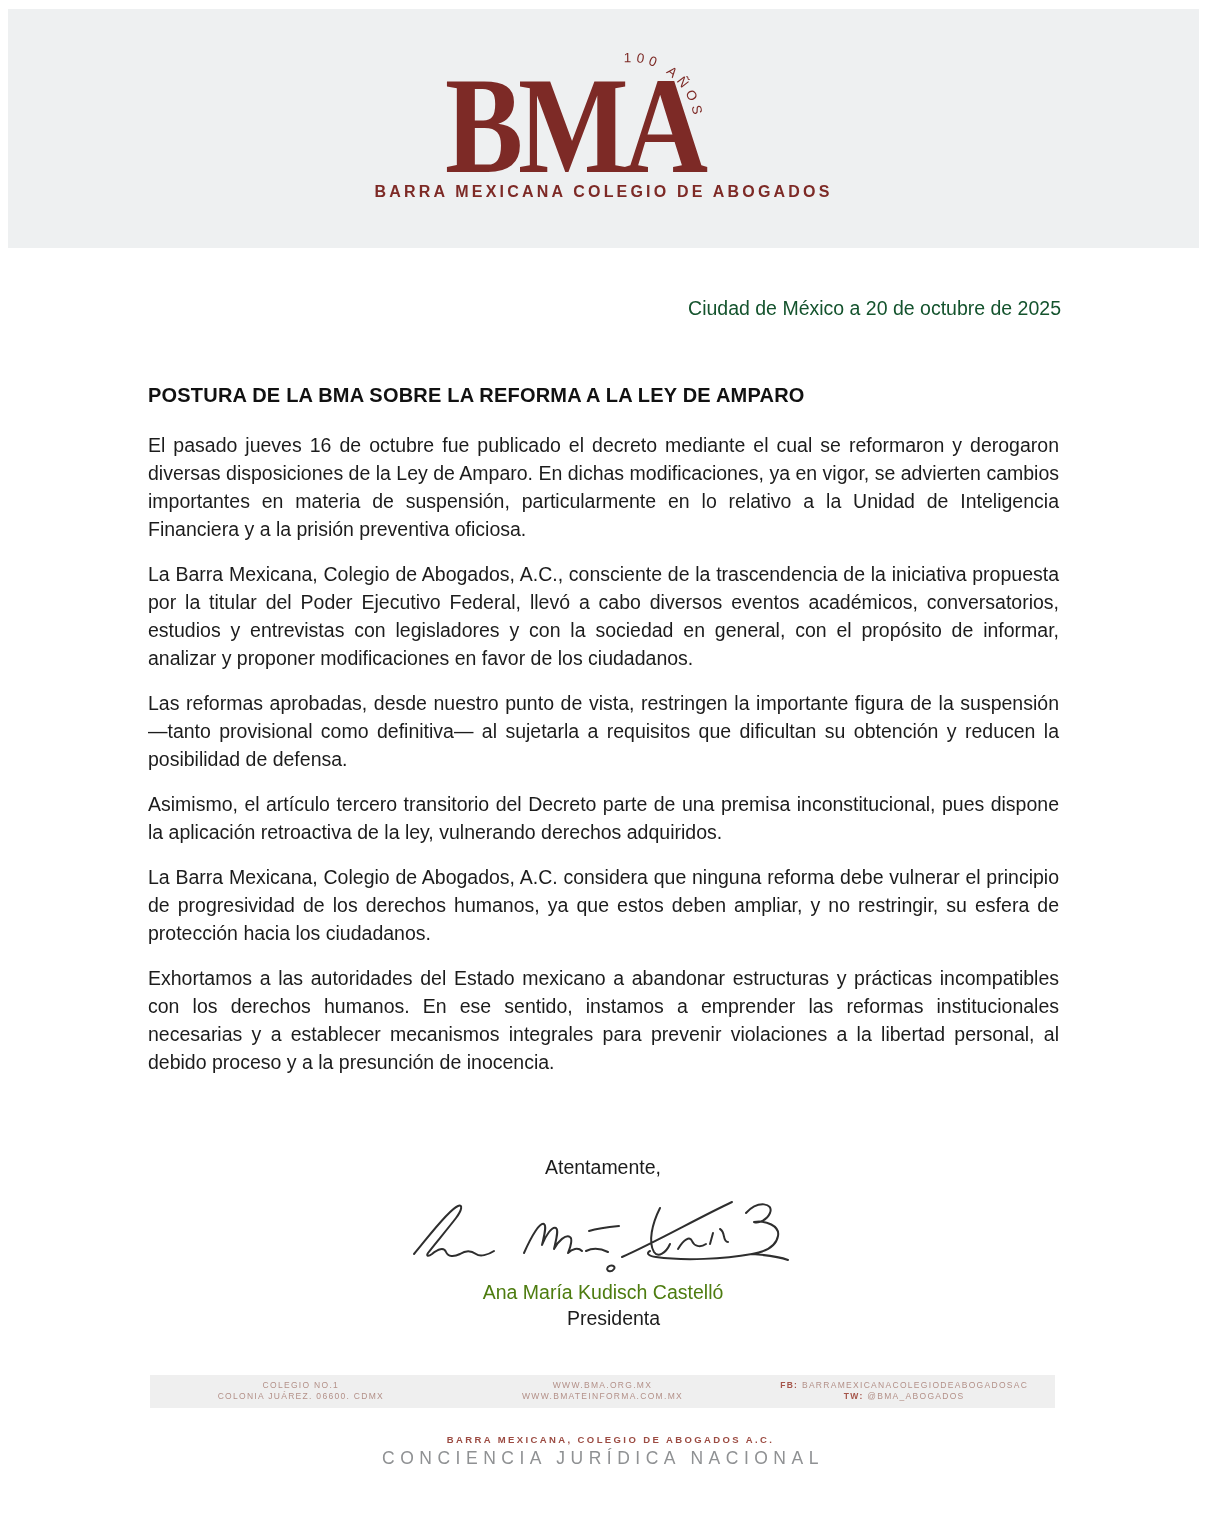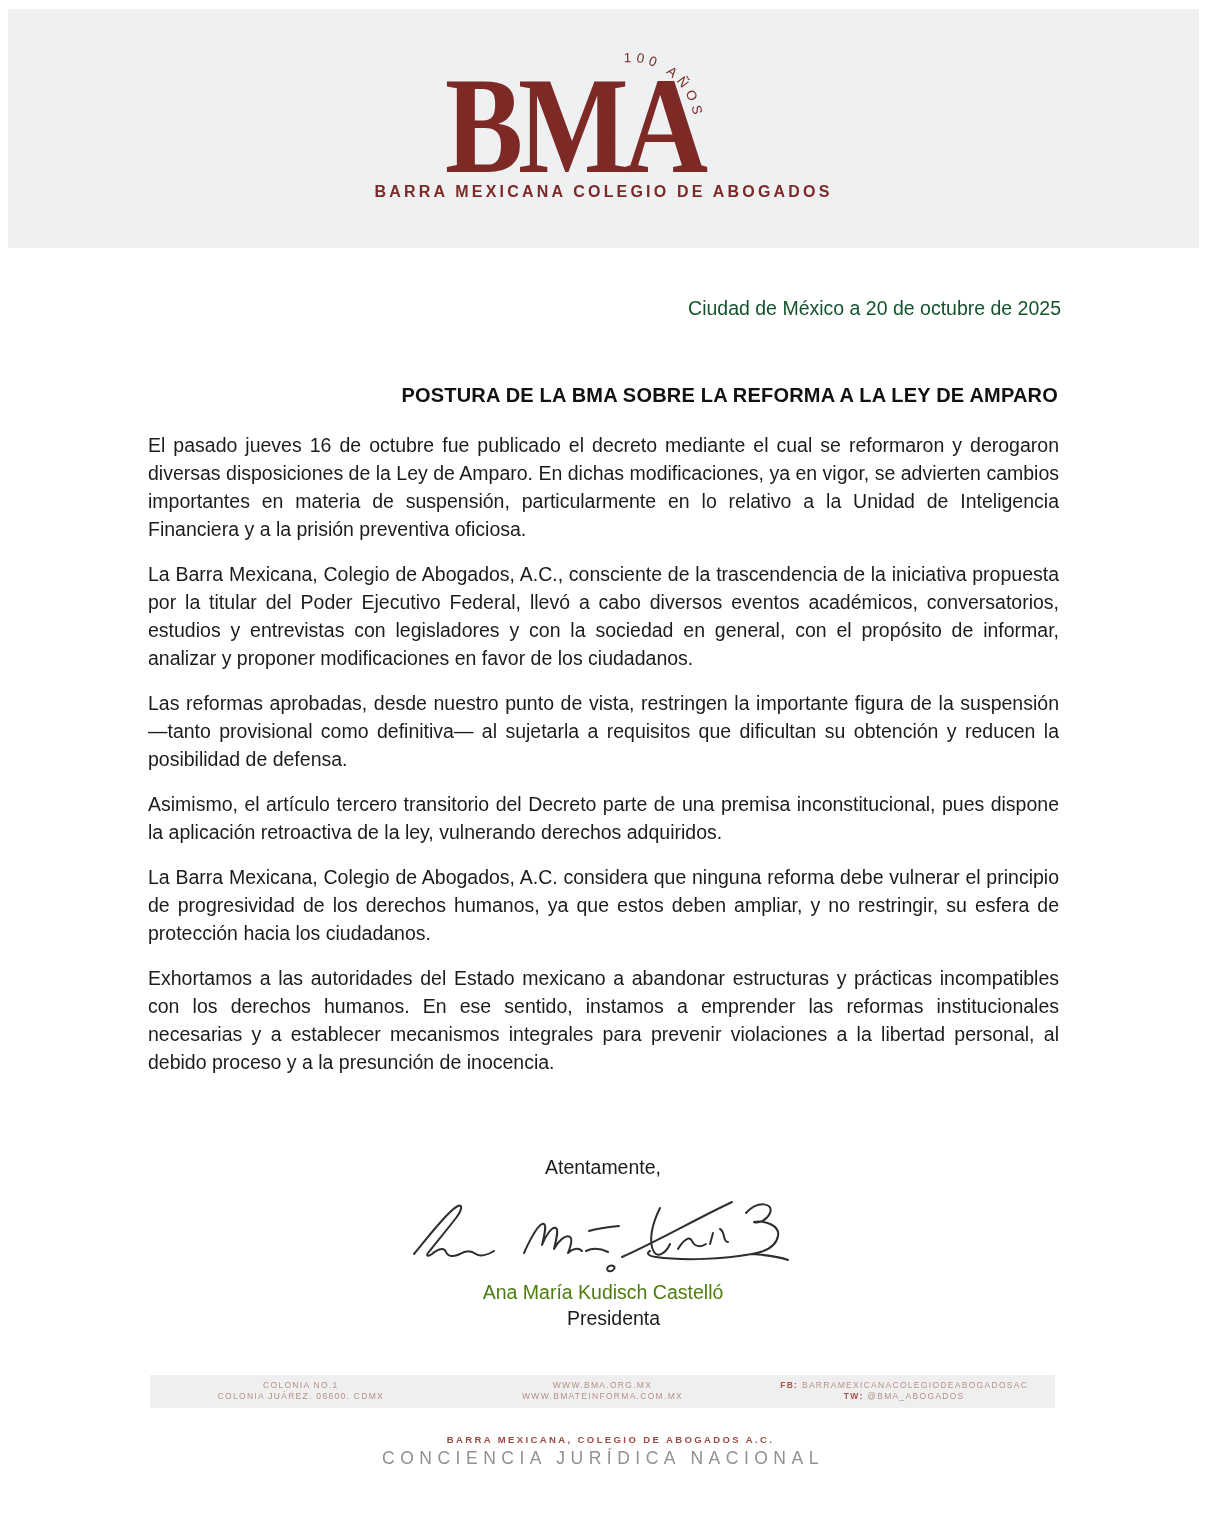--- a/index.html
+++ b/index.html
@@ -19,21 +19,21 @@
     font-size:16px; letter-spacing:3.2px; color:#7d2a26; font-weight:700;
   }
 
   
   .content { position:absolute; top:248px; left:0; right:0; }
   .date-line {
     margin:48px 145px 0 148px; text-align:right;
     font-size:19.5px; line-height:24px; color:#14532d;
   }
   .title {
-    margin:64px 148px 24px 148px; text-align:right;
+    margin:64px 148px 24px 148px; text-align:left;
     font-size:20px; font-weight:bold; letter-spacing:0.2px; color:#111;
   }
   .para {
     margin:0 147px 17px 148px; text-align:justify;
     font-size:19.5px; line-height:28px; color:#1c1c1c;
   }
   .closing {
     margin:78px 0 0 0; text-align:center;
     font-size:19.5px; line-height:26px; color:#1c1c1c;
   }
@@ -107,21 +107,21 @@
         <path d="M200,69 C197,73 203,75 206,71 C208,68 203,66 200,69"></path>
       </svg>
     </div>
 
     <p class="signer-name">Ana María Kudisch Castelló</p>
     <p class="signer-role">Presidenta</p>
   </div>
 
   <div class="footer-bar">
     <div class="footer-col">
-      <div>COLONIA NO.1</div>
+      <div>COLEGIO NO.1</div>
       <div>COLONIA JUÁREZ. 06600. CDMX</div>
     </div>
     <div class="footer-col">
       <div>WWW.BMA.ORG.MX</div>
       <div>WWW.BMATEINFORMA.COM.MX</div>
     </div>
     <div class="footer-col">
       <div><span class="lbl">FB:</span> <span>BARRAMEXICANACOLEGIODEABOGADOSAC</span></div>
       <div><span class="lbl">TW:</span> <span>@BMA_ABOGADOS</span></div>
     </div>

